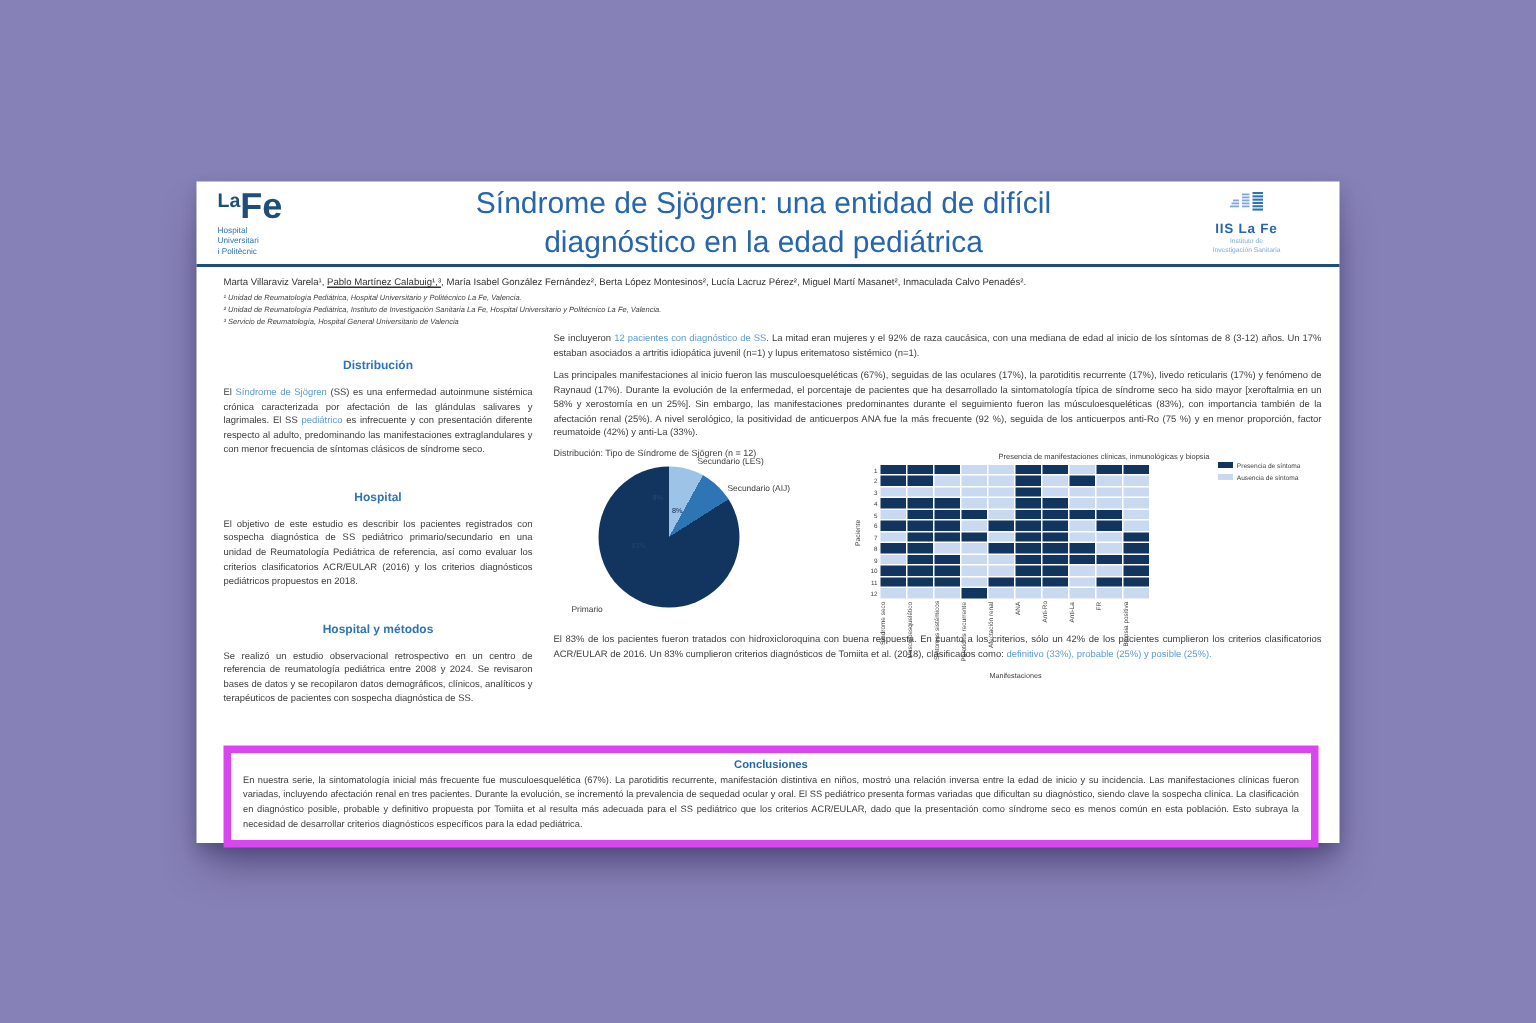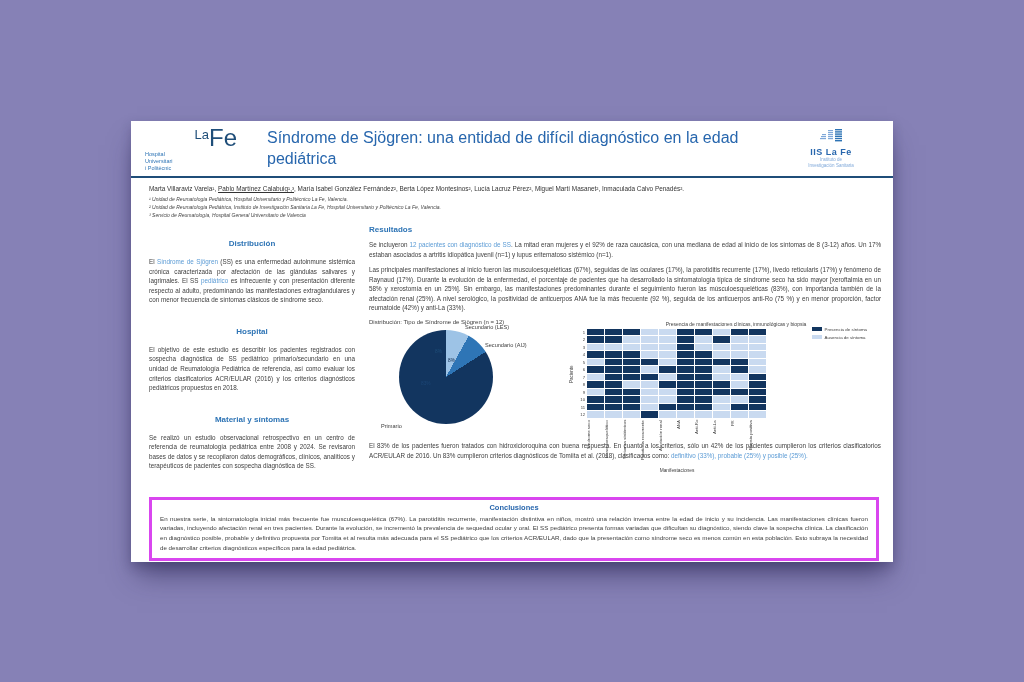--- a/index.html
+++ b/index.html
@@ -5,25 +5,25 @@
   * { margin:0; padding:0; box-sizing:border-box; }
   html,body { width:1024px; height:682px; }
   body { font-family:"Liberation Sans", sans-serif; }
   .canvas { position:relative; width:1024px; height:682px; background:#8681B6; overflow:hidden; }
   .poster { position:absolute; left:131px; top:121px; width:762px; height:441px; background:#ffffff;
             box-shadow:0 18px 26px -6px rgba(35,30,75,.55), 0 5px 10px rgba(35,30,75,.25);
             display:flex; flex-direction:column; }
   
   .hdr { display:flex; align-items:center; height:57px; border-bottom:2px solid #1F4E79; padding:3px 12px 2px 14px; flex-shrink:0; }
   .logo-lafe { width:92px; color:#1F4E79; line-height:1; }
-  .lafe-word { font-weight:normal;text-align:right; }
+  .lafe-word { font-weight:bold; }
   .lafe-word .la { font-size:13px; position:relative; top:-7px; }
   .lafe-word .fe { font-size:24px; }
   .lafe-sub { font-size:5.5px; color:#2E74B5; line-height:1.25; margin-top:1px; }
-  .title { flex:1; font-size:16px; font-weight:normal; color:#2766AD; line-height:1.3; padding:0 30px; }
+  .title { flex:1; text-align:center; font-size:20px; font-weight:normal; color:#2766AD; line-height:1.3; padding:0 30px; }
   .logo-iis { width:100px; text-align:center; line-height:1.1; }
   .iis-name { font-size:9px; font-weight:bold; color:#2766AD; letter-spacing:.5px; }
   .iis-sub { font-size:4.5px; color:#7FA8D9; line-height:1.3; }
   
   .authors { padding:7px 18px 1px; font-size:6.4px; color:#333; }
   .authors .u { text-decoration:underline; }
   .affils { padding:2px 18px 0; font-size:5px; font-style:italic; color:#444; line-height:1.6; }
   
   .cols { display:flex; gap:14px; padding:2px 12px 2px 18px; flex:1; }
   .col-l { width:242px; padding-top:10px; }
@@ -57,21 +57,21 @@
   .hm-grid { display:grid; grid-template-columns:repeat(10,17px); grid-auto-rows:6.5px; gap:1px; background:#fff; }
   .hm-cell { width:17px; height:6.5px; }
   .hm-cols { display:flex; gap:1px; margin-top:2px; }
   .hm-col-lab { width:17px; height:46px; writing-mode:vertical-rl; transform:rotate(180deg); text-align:end; font-size:4.3px; color:#404040; line-height:1; }
   .hm-xlab { font-size:4.8px; color:#404040; text-align:center; width:180px; margin-top:2px; }
   .hm-legend { position:absolute; right:14px; top:8px; }
   .leg-item { display:flex; align-items:center; gap:3px; margin-bottom:3px; }
   .leg-swatch { width:10px; height:4px; }
   .leg-label { font-size:4.4px; color:#404040; white-space:nowrap; }
   
-  .concl { margin:2px 14px 8px 18px; border:3px solid #d946ef; padding:2px 8px 6px; }
+  .concl { margin:2px 14px 8px 18px; border:5px solid #d946ef; padding:2px 8px 6px; }
   .concl h2 { text-align:center; font-size:7.5px; margin:1px 0 2px; color:#2766AD; }
   .concl .para { font-size:6.2px; line-height:1.55; margin-bottom:0; }
 </style>
 </head>
 <body>
 
 <div class="canvas">
   <div class="poster">
 
     <header class="hdr">
@@ -128,27 +128,26 @@
       <div class="col-l">
         <div class="sec">
           <h2 class="h-center">Distribución</h2>
           <p class="para"><span>El </span><span class="blue">Síndrome de Sjögren</span><span> (SS) es una enfermedad autoinmune sistémica crónica caracterizada por afectación de las glándulas salivares y lagrimales. El SS </span><span class="blue">pediátrico</span><span> es infrecuente y con presentación diferente respecto al adulto, predominando las manifestaciones extraglandulares y con menor frecuencia de síntomas clásicos de síndrome seco.</span></p>
         </div>
         <div class="sec">
           <h2 class="h-center">Hospital</h2>
           <p class="para">El objetivo de este estudio es describir los pacientes registrados con sospecha diagnóstica de SS pediátrico primario/secundario en una unidad de Reumatología Pediátrica de referencia, así como evaluar los criterios clasificatorios ACR/EULAR (2016) y los criterios diagnósticos pediátricos propuestos en 2018.</p>
         </div>
         <div class="sec">
-          <h2 class="h-center">Material y síntomas</h2>
+          <h2 class="h-center">Hospital y métodos</h2>
           <p class="para">Se realizó un estudio observacional retrospectivo en un centro de referencia de reumatología pediátrica entre 2008 y 2024. Se revisaron bases de datos y se recopilaron datos demográficos, clínicos, analíticos y terapéuticos de pacientes con sospecha diagnóstica de SS.</p>
         </div>
       </div>
 
       <div class="col-r">
-        <h2 class="h-left">Resultados</h2>
         <p class="para"><span>Se incluyeron </span><span class="blue">12 pacientes con diagnóstico de SS</span><span>. La mitad eran mujeres y el 92% de raza caucásica, con una mediana de edad al inicio de los síntomas de 8 (3-12) años. Un 17% estaban asociados a artritis idiopática juvenil (n=1) y lupus eritematoso sistémico (n=1).</span></p>
         <p class="para">Las principales manifestaciones al inicio fueron las musculoesqueléticas (67%), seguidas de las oculares (17%), la parotiditis recurrente (17%), livedo reticularis (17%) y fenómeno de Raynaud (17%). Durante la evolución de la enfermedad, el porcentaje de pacientes que ha desarrollado la sintomatología típica de síndrome seco ha sido mayor [xeroftalmia en un 58% y xerostomía en un 25%]. Sin embargo, las manifestaciones predominantes durante el seguimiento fueron las músculoesqueléticas (83%), con importancia también de la afectación renal (25%). A nivel serológico, la positividad de anticuerpos ANA fue la más frecuente (92 %), seguida de los anticuerpos anti-Ro (75 %) y en menor proporción, factor reumatoide (42%) y anti-La (33%).</p>
 
         <div class="charts">
           <div class="pie-wrap">
             <div class="pie-caption">Distribución: Tipo de Síndrome de Sjögren (n = 12)</div>
             <div class="pie-area">
               <div class="pie-circle" id="pie-circle" style="background: conic-gradient(rgb(157, 195, 230) 0deg, rgb(157, 195, 230) 28.8deg, rgb(46, 117, 182) 28.8deg, rgb(46, 117, 182) 57.6deg, rgb(18, 53, 95) 57.6deg, rgb(18, 53, 95) 360deg);"></div>
               <span class="pie-lab lab-les">Secundario (LES)</span>
               <span class="pie-lab lab-aij">Secundario (AIJ)</span>

